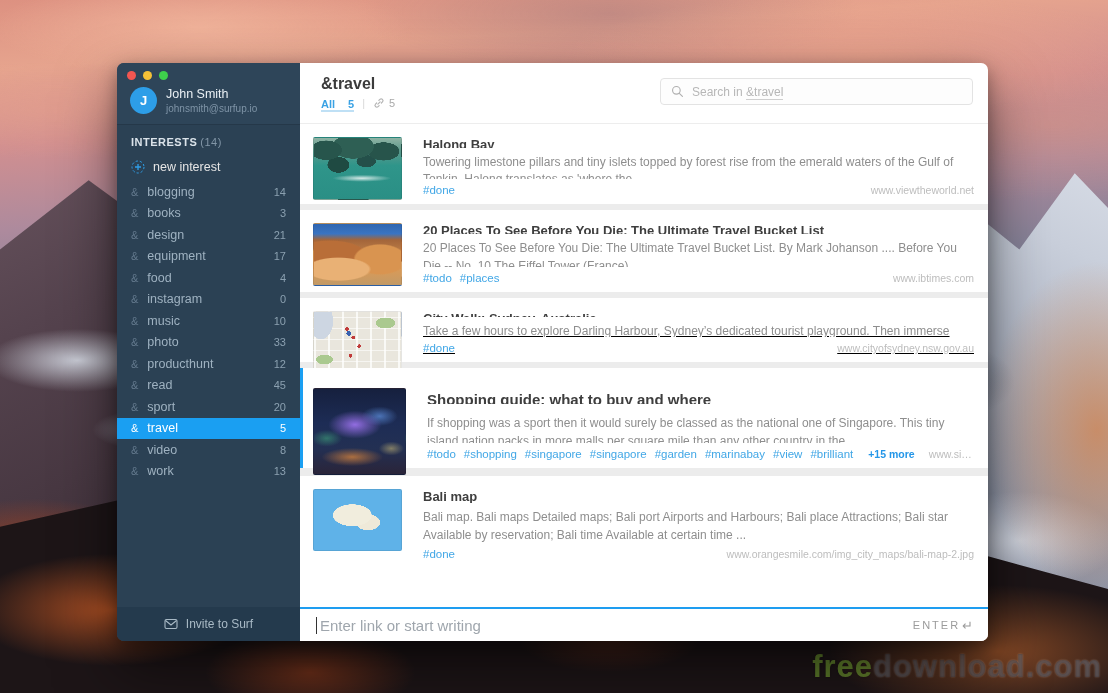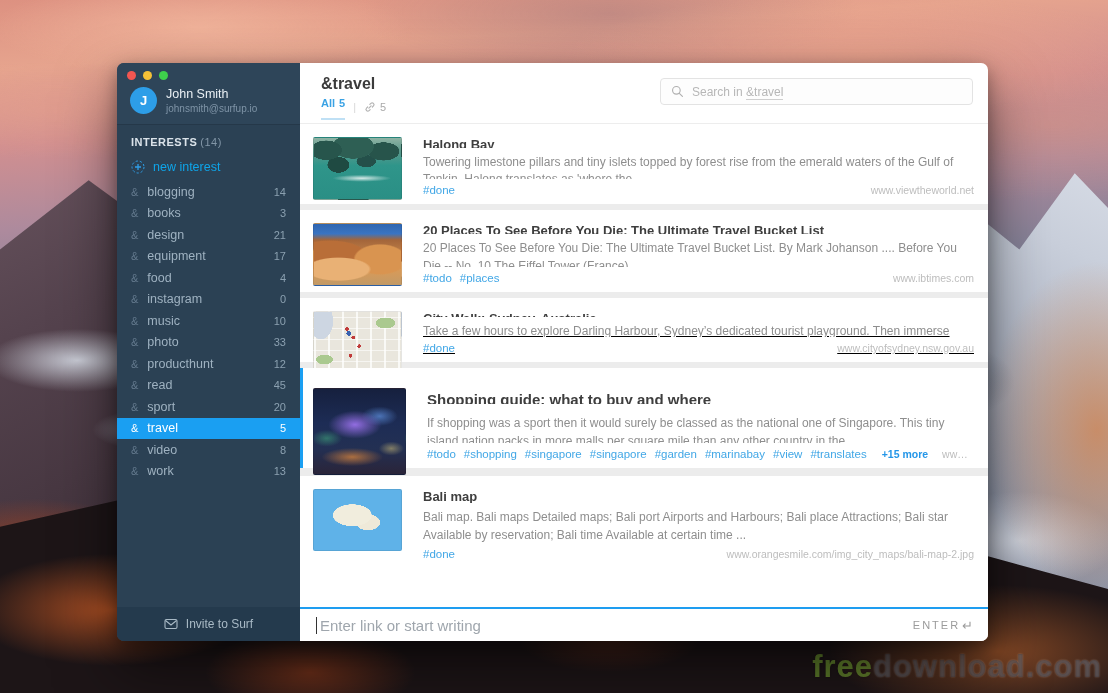--- a/index.html
+++ b/index.html
@@ -59,39 +59,39 @@
   .tl-zoom{background:#3ed04c;}
   .user{position:absolute;left:13px;top:24px;display:flex;align-items:center;gap:9px;}
   .avatar{width:27px;height:27px;border-radius:50%;background:#2d9ee8;color:#fff;
     display:flex;align-items:center;justify-content:center;font-size:13px;font-weight:bold;}
   .user-name{font-size:12.5px;color:#e9eff4;line-height:1.25;}
   .user-email{font-size:10px;color:#7e93a6;}
 
   .sb-body{flex:1;padding-top:11px;overflow:hidden;}
   .sb-section{padding:0 14px 6px;font-size:11px;font-weight:bold;color:#dbe3ea;letter-spacing:.5px;}
   .sb-section .cnt{font-weight:normal;color:#8296a7;margin-left:3px;}
-  .sb-new{display:flex;align-items:center;gap:8px;padding:6px 14px 7px;color:#0ea5e9;
+  .sb-new{display:flex;align-items:center;gap:8px;padding:6px 14px 7px;color:#e5e5e5;
     font-size:12.5px;cursor:pointer;}
   .sb-row{display:flex;align-items:center;height:21.5px;padding:0 14px;font-size:12.5px;
     color:#9fb2c1;cursor:pointer;}
   .sb-row .amp{color:#63798d;font-size:11px;margin-right:9px;}
   .sb-row .lbl{flex:1;}
   .sb-row .num{font-size:11px;color:#8ba0b0;}
   .sb-row.selected{background:#1a9ff2;color:#fff;}
   .sb-row.selected .amp,.sb-row.selected .num{color:#fff;}
   .sb-footer{height:34px;flex:none;background:#243a4d;display:flex;align-items:center;
     justify-content:center;gap:8px;color:#a9bac6;font-size:12px;cursor:pointer;}
 
   
   .main{flex:1;background:#fff;display:flex;flex-direction:column;min-width:0;}
   .main-header{height:61px;flex:none;position:relative;border-bottom:1px solid #ededed;
     padding:12px 0 0 21px;}
   .page-title{font-size:16px;font-weight:bold;color:#3b3b3b;}
   .filters{display:flex;align-items:center;margin-top:4px;font-size:11px;}
-  .filter-all{color:#3aa2e4;font-weight:bold;display:flex;gap:4px;padding-bottom:9px;
+  .filter-all{color:#3aa2e4;font-weight:bold;display:flex;gap:13px;padding-bottom:0;
     border-bottom:2px solid #bfe0f5;cursor:pointer;}
   .filter-sep{color:#d8d8d8;margin:0 8px;padding-bottom:3px;}
   .filter-links{color:#a9a9a9;display:flex;align-items:center;gap:4px;padding-bottom:3px;cursor:pointer;}
   .search{position:absolute;right:15px;top:15px;width:313px;height:27px;border:1px solid #e3e3e3;
     border-radius:4px;background:#fdfdfd;display:flex;align-items:center;padding:0 10px;gap:8px;
     color:#b7b7b7;font-size:12px;cursor:text;}
   .search .tagname{border-bottom:1px solid #cfcfcf;}
 
   .cards{flex:1;overflow:hidden;}
   .card{position:relative;display:flex;padding:13px 14px 8px 13px;background:#fff;}
@@ -379,21 +379,21 @@
       <div class="card-desc">If shopping was a sport then it would surely be classed as the national one of Singapore. This tiny island nation packs in more malls per square mile than any other country in the</div>
       <div class="card-foot">
         <div class="tags">
                   <span class="tag">#todo</span>
                   <span class="tag">#shopping</span>
                   <span class="tag">#singapore</span>
                   <span class="tag">#singapore</span>
                   <span class="tag">#garden</span>
                   <span class="tag">#marinabay</span>
                   <span class="tag">#view</span>
-                  <span class="tag">#translates</span>
+                  <span class="tag">#brilliant</span>
                   <span class="more-tags">+15 more</span>
                 </div>
         <span class="url">www.singapore-guide.com</span>
       </div>
     </div>
   </div>
           <div class="divider"></div>
           <div class="card card-4">
     <div class="thumb thumb-bali-map"></div>
     <div class="card-body">

